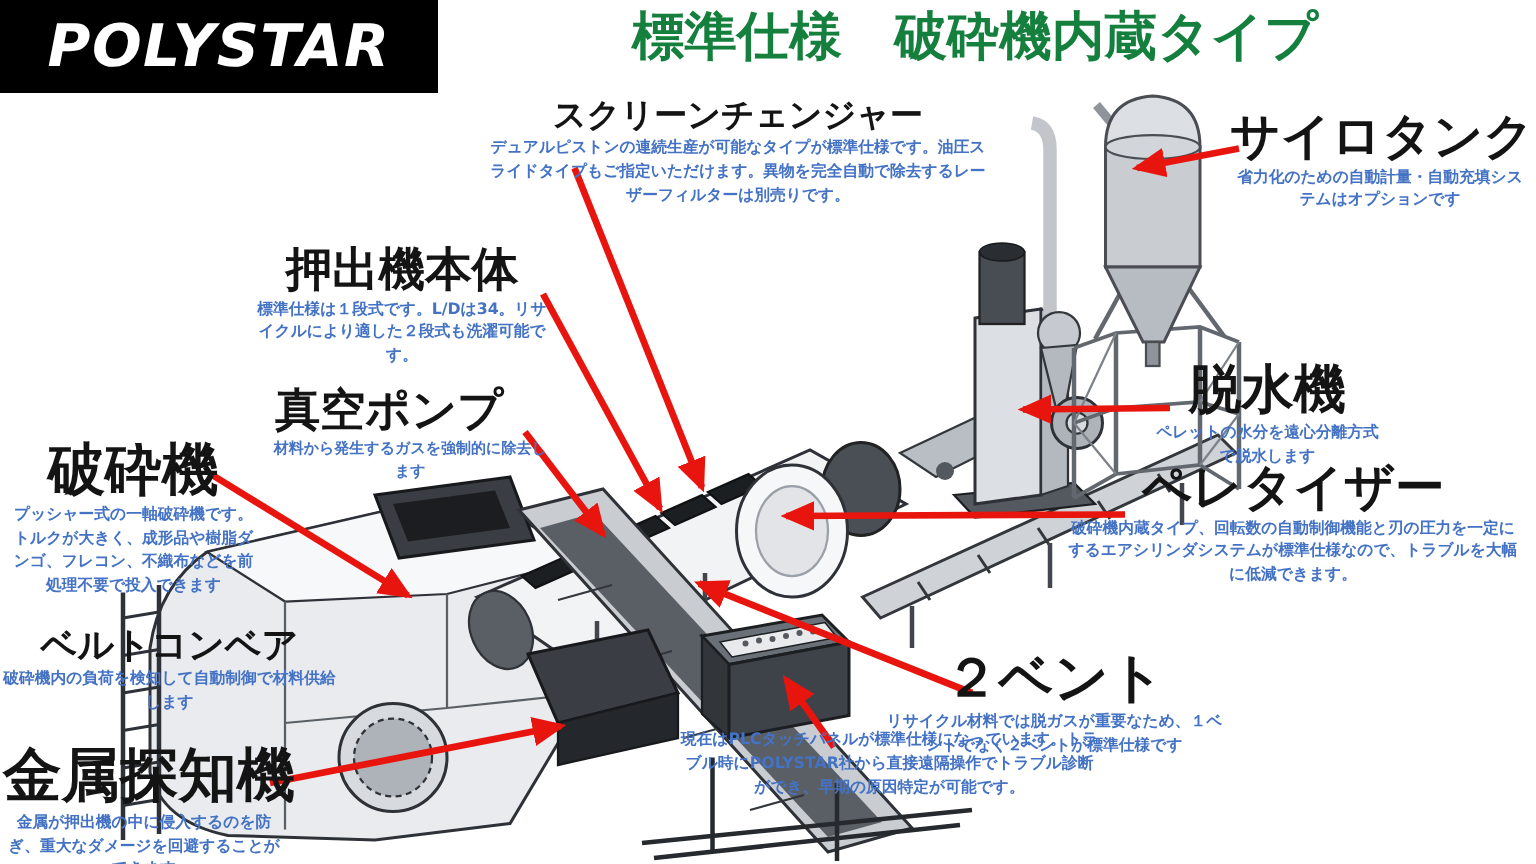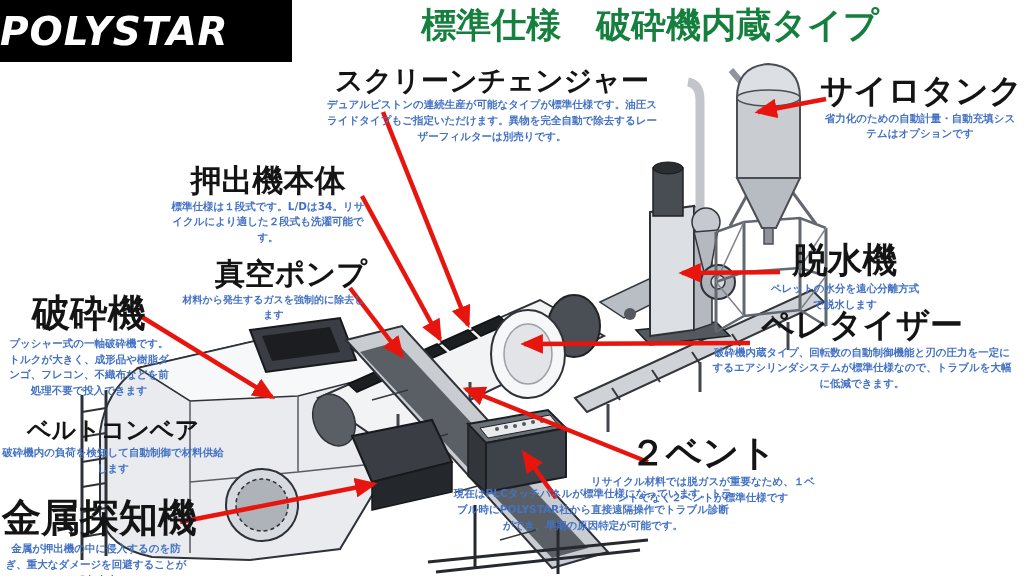--- a/index.html
+++ b/index.html
@@ -3,45 +3,45 @@
 <meta charset="utf-8">
 <style>
   html,body{margin:0;padding:0;}
   body{
     width:1024px;height:576px;position:relative;overflow:hidden;background:#ffffff;
     font-family:"DejaVu Sans","Liberation Sans",sans-serif;
   }
   #machine-svg{position:absolute;left:0;top:0;width:1024px;height:576px;z-index:1;}
   .logo{
     position:absolute;left:0;top:0;width:292px;height:62px;background:#000;
-    display:flex;align-items:center;justify-content:flex-start;z-index:3;
+    display:flex;align-items:center;justify-content:center;z-index:3;
   }
   .logo span{
     color:#fff;font-size:39px;font-weight:800;font-style:italic;letter-spacing:1px;line-height:1;
   }
   .main-title{
     position:absolute;left:390px;top:6px;width:520px;text-align:center;z-index:3;
     color:#15803d;font-size:35px;font-weight:800;line-height:1.1;white-space:nowrap;
   }
   .label{position:absolute;z-index:4;text-align:center;}
   .label .t{
     color:#141414;font-weight:800;line-height:1.05;letter-spacing:0px;white-space:nowrap;
   }
   .label .d{
     color:#4472c4;font-weight:700;font-size:10.5px;line-height:1.5;margin-top:2px;
     overflow-wrap:anywhere;
   }
   
   .lb-screen-changer{left:308px;top:66px;width:368px;}
-  .lb-screen-changer .t{font-size:28px;}
+  .lb-screen-changer .t{font-size:22px;}
   .lb-screen-changer .d{width:336px;margin-left:auto;margin-right:auto;}
   .lb-extruder-body{left:168px;top:164px;width:200px;}
   .lb-extruder-body .t{font-size:31px;}
   .lb-vacuum-pump{left:152px;top:258px;width:215px;}
-  .lb-vacuum-pump .t{font-size:30px;text-align:right;}
+  .lb-vacuum-pump .t{font-size:30px;}
   .lb-vacuum-pump .d{font-size:10px;margin-left:28px;}
   .lb-crusher{left:8px;top:294px;width:162px;}
   .lb-crusher .t{font-size:38px;}
   .lb-belt-conveyor{left:0px;top:418px;width:226px;}
   .lb-belt-conveyor .t{font-size:24px;}
   .lb-metal-detector{left:2px;top:498px;width:188px;}
   .lb-metal-detector .t{font-size:39px;}
   .lb-control-panel{left:452px;top:484px;width:282px;}
   .lb-control-panel .t{font-size:33px;}
   .lb-two-vent{left:588px;top:434px;width:230px;}

